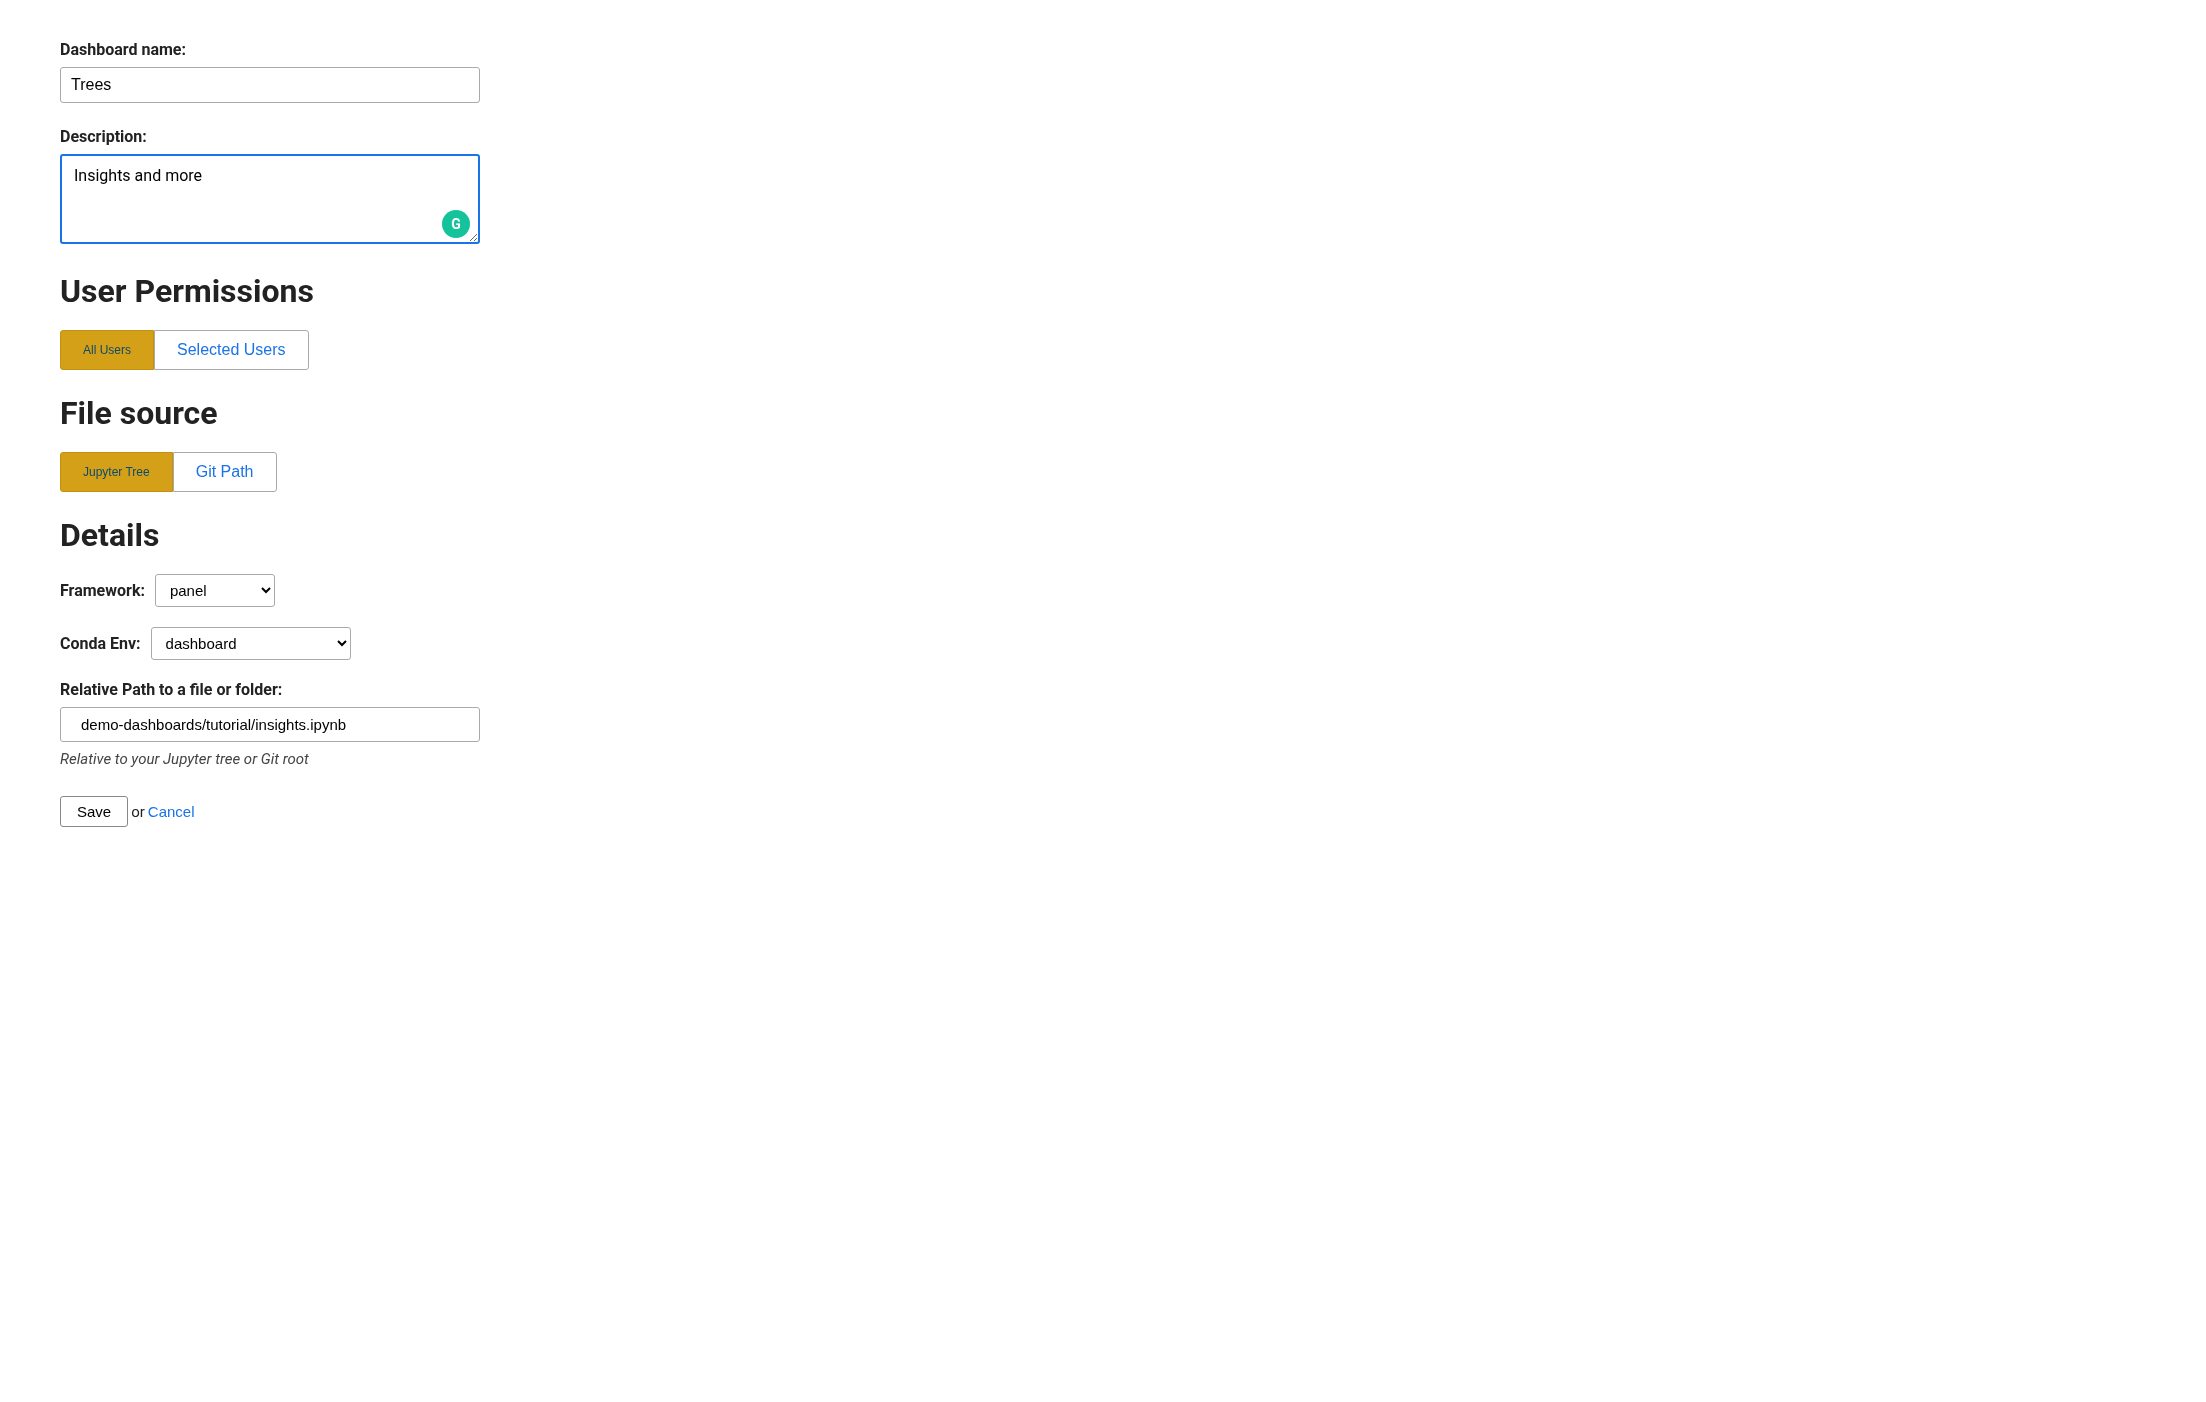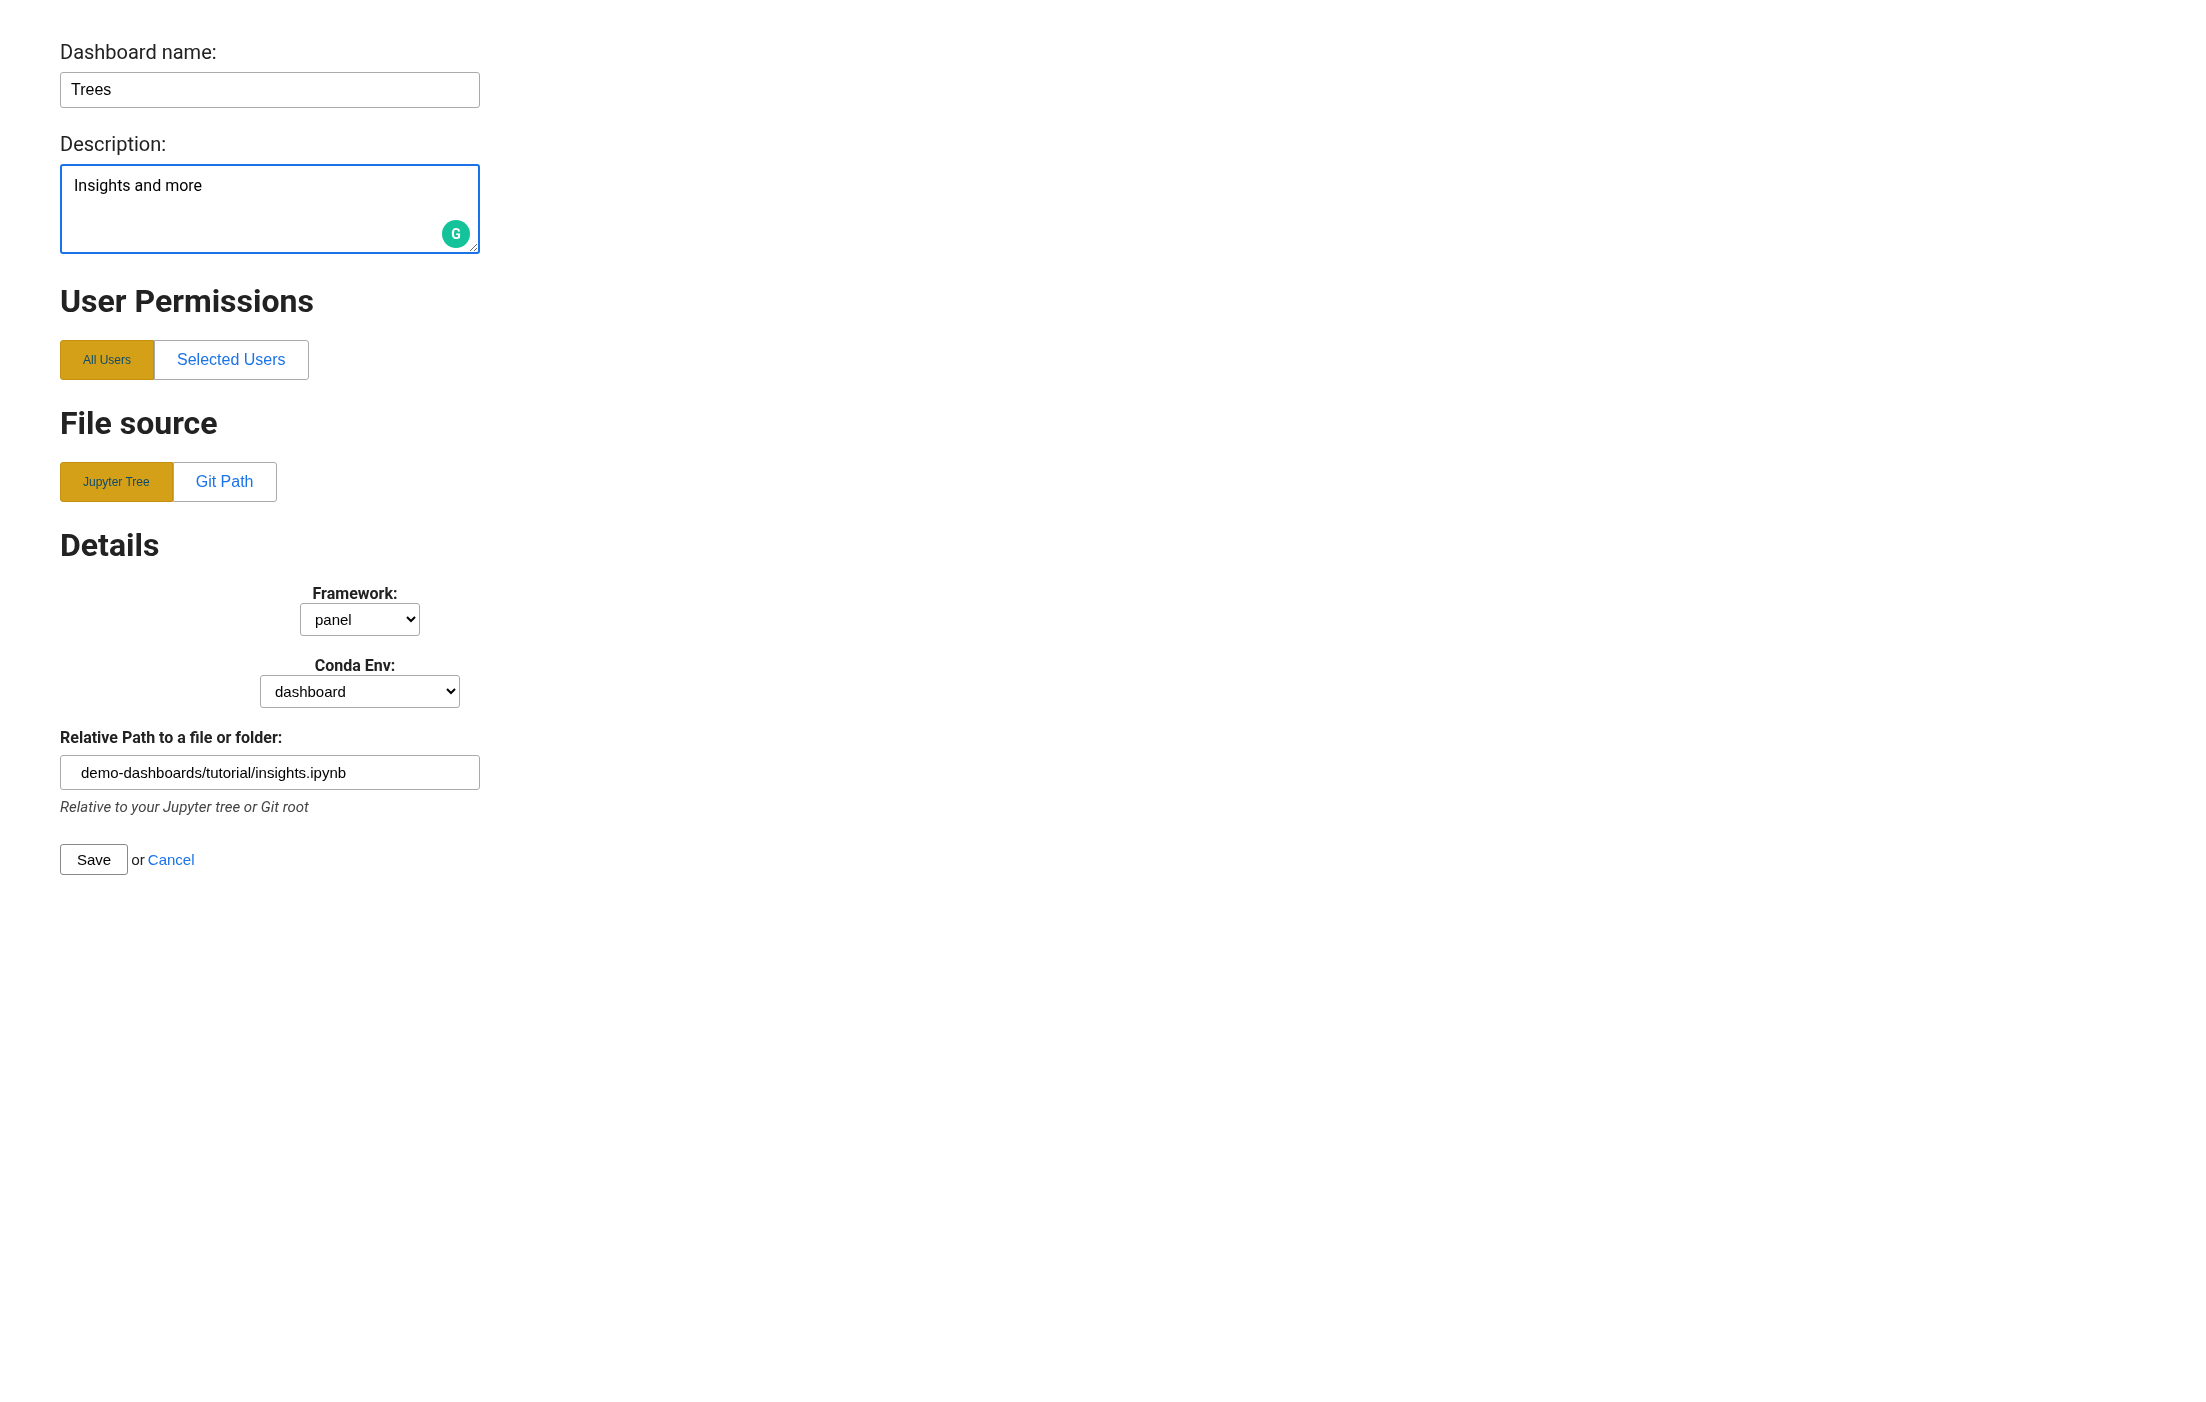--- a/index.html
+++ b/index.html
@@ -18,22 +18,22 @@
 
     .form-section {
       max-width: 600px;
     }
 
     .field-group {
       margin-bottom: 24px;
     }
 
     .field-label {
-      font-weight: 400;
-      font-size: 20px;
+      font-weight: 700;
+      font-size: 16px;
       margin-bottom: 8px;
       display: block;
     }
 
     .text-input {
       width: 420px;
       padding: 8px 10px;
       font-size: 16px;
       border: 1px solid #aaa;
       border-radius: 3px;
@@ -110,21 +110,20 @@
     }
 
     .details-section {
       margin-top: 8px;
     }
 
     .detail-row {
       display: flex;
       align-items: center;
       margin-bottom: 20px;
-      flex-direction: column;
     }
 
     .detail-label {
       font-weight: 700;
       font-size: 16px;
       margin-right: 10px;
       white-space: nowrap;
     }
 
     select {

